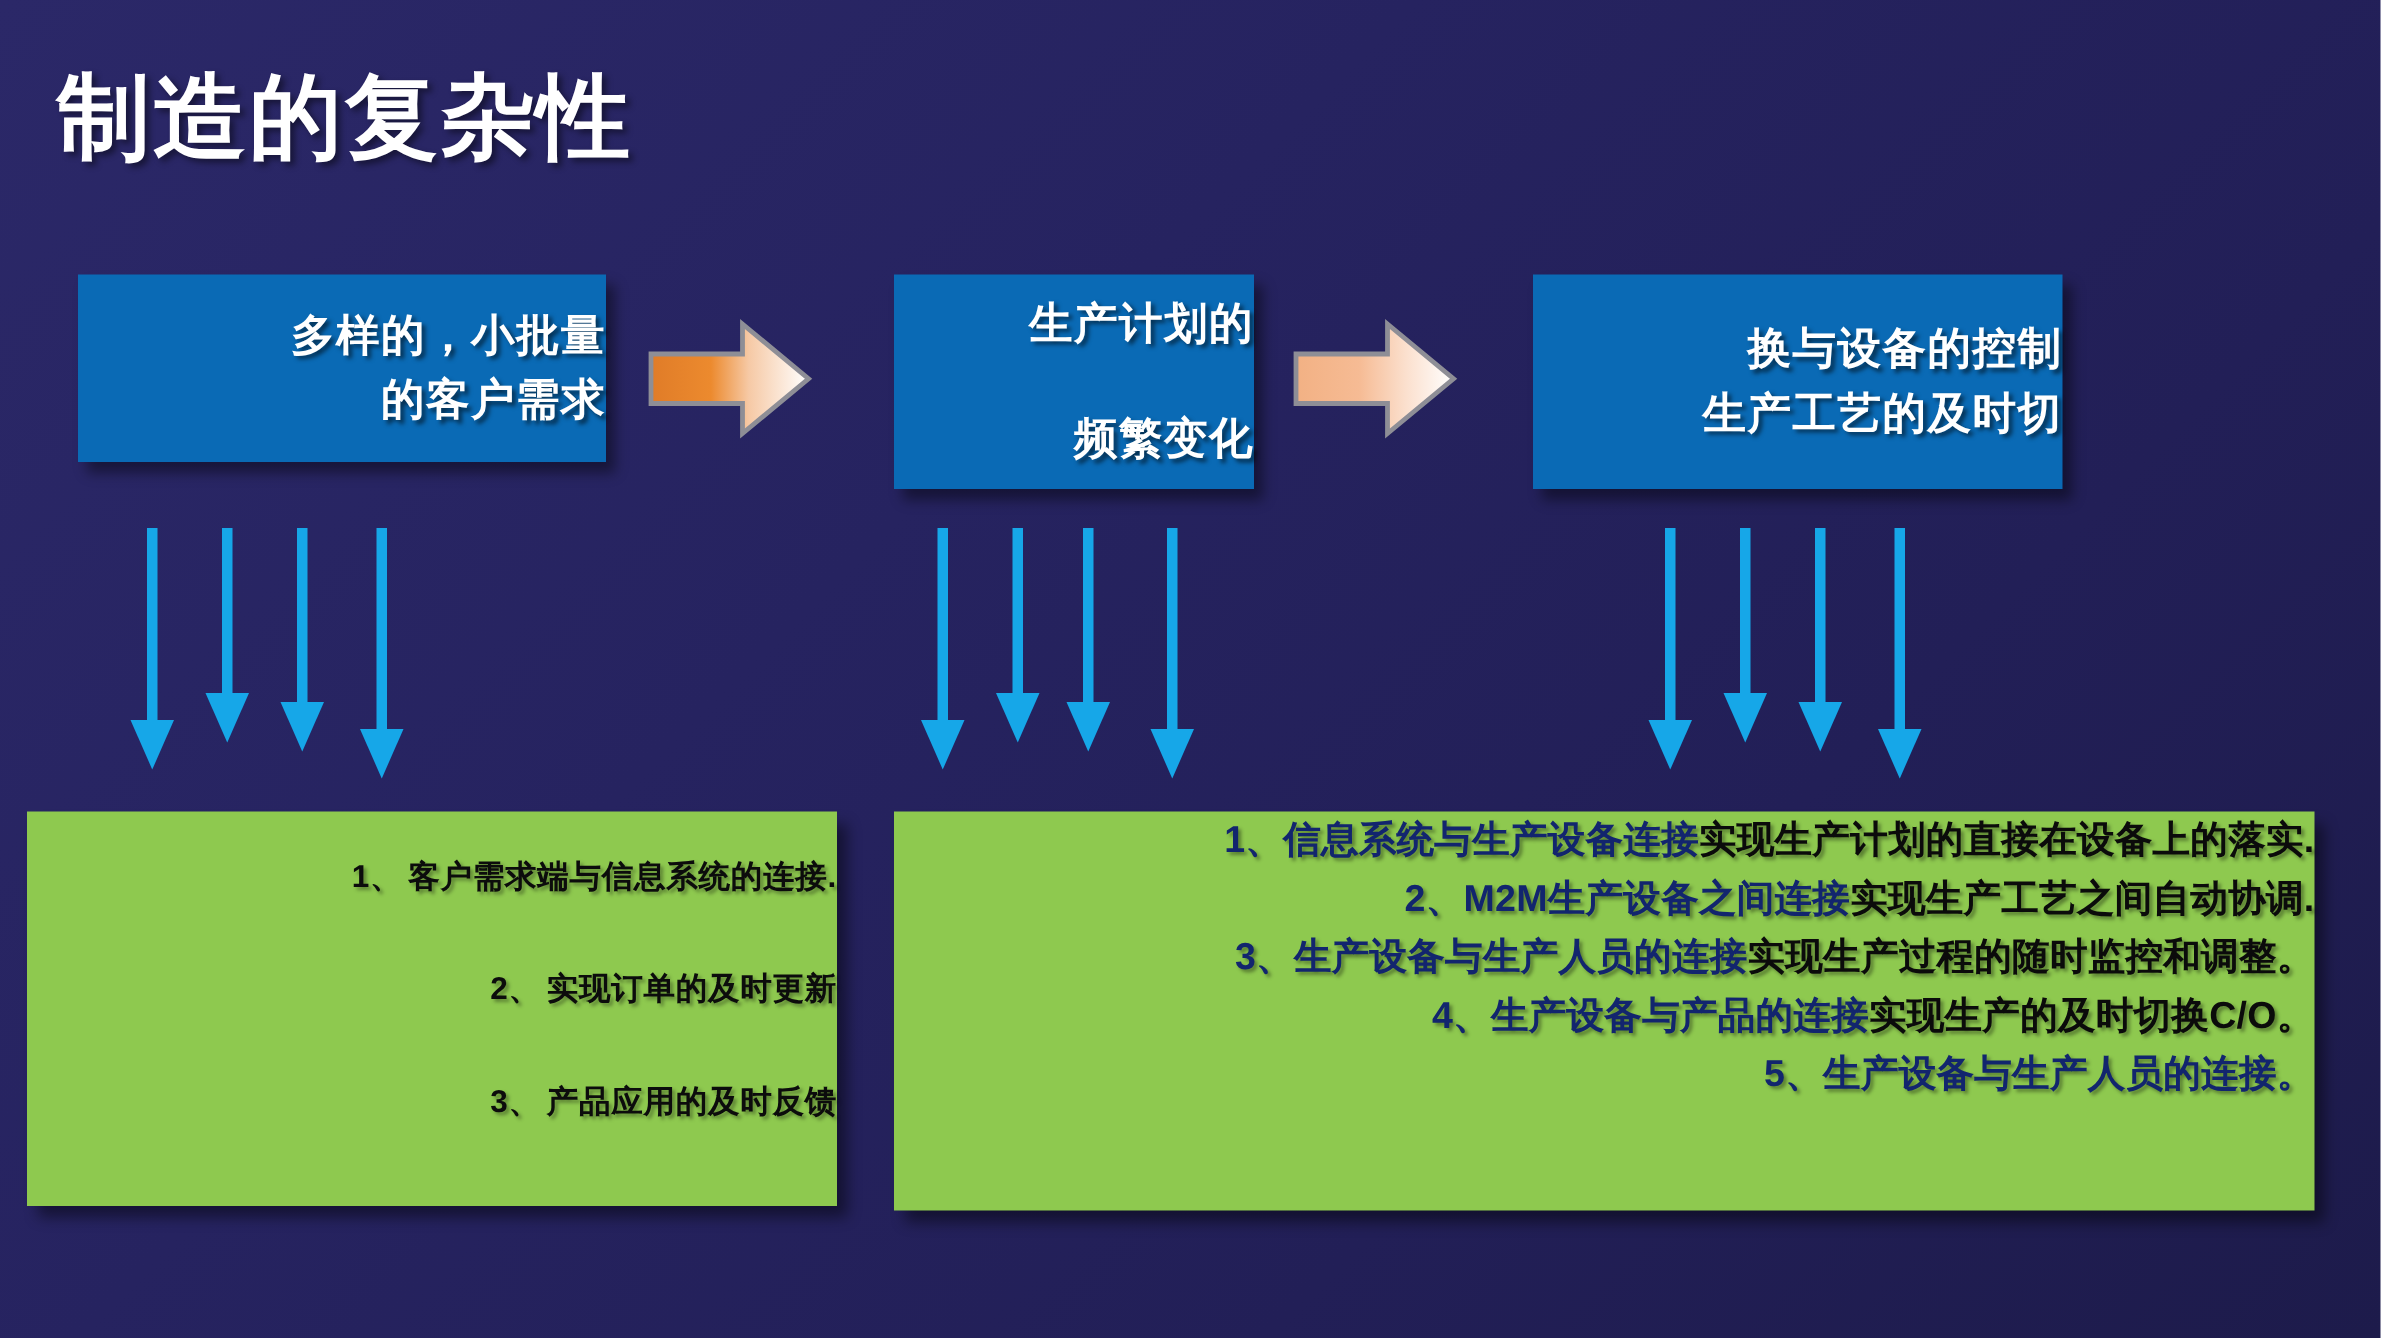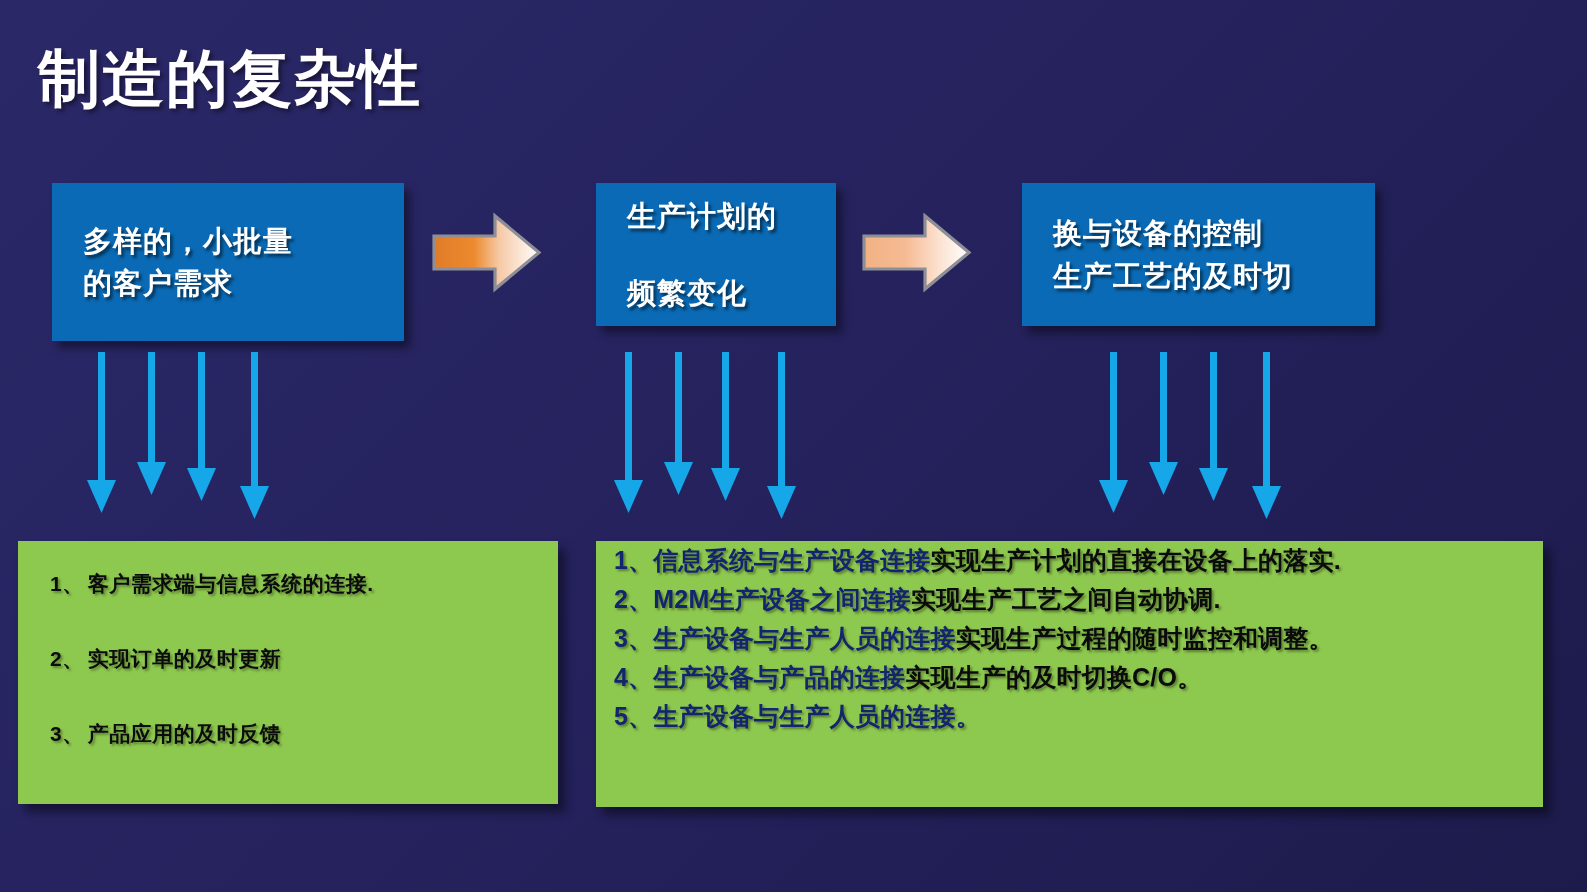--- a/index.html
+++ b/index.html
@@ -3,21 +3,21 @@
 <meta charset="utf-8">
 <style>
   * { margin:0; padding:0; box-sizing:border-box; }
   html,body { width:1587px; height:892px; }
   body {
     font-family:"Liberation Sans","DejaVu Sans",sans-serif;
     background:linear-gradient(135deg,#2b2868 0%,#262360 38%,#221f57 70%,#1d1b4b 100%);
     overflow:hidden;
     position:relative;
   }
-  #stage { position:absolute; inset:0; }
+  #stage { position:absolute; inset:0;text-align:right; }
 
   
   .title {
     position:absolute; left:38px; top:40px;
     font-size:62px; font-weight:bold; color:#ffffff;
     letter-spacing:2px; line-height:1.25;
     text-shadow:3px 3px 4px rgba(0,0,0,0.45);
     white-space:nowrap;
   }
 
@@ -32,21 +32,21 @@
     line-height:1.45;
     letter-spacing:1px;
     display:flex;
     flex-direction:column;
     justify-content:center;
     padding-left:31px;
     text-shadow:2.5px 2.5px 3px rgba(0,0,0,0.55);
   }
   .bluebox span { display:block; white-space:nowrap; }
 
-  #box1 { left:52px;   top:183px; width:352px; height:158px; }
+  #box1 { left:52px;   top:183px; width:352px; height:125px; }
   #box2 { left:596px;  top:183px; width:240px; height:143px;gap:34px; }
   #box3 { left:1022px; top:183px; width:353px; height:143px; }
 
   
   .harrow { position:absolute; }
   #harrow1 { left:432px; top:211px; width:110px; height:83px; }
   #harrow2 { left:862px; top:211px; width:110px; height:83px; }
 
   
   .dagroup { position:absolute; }

